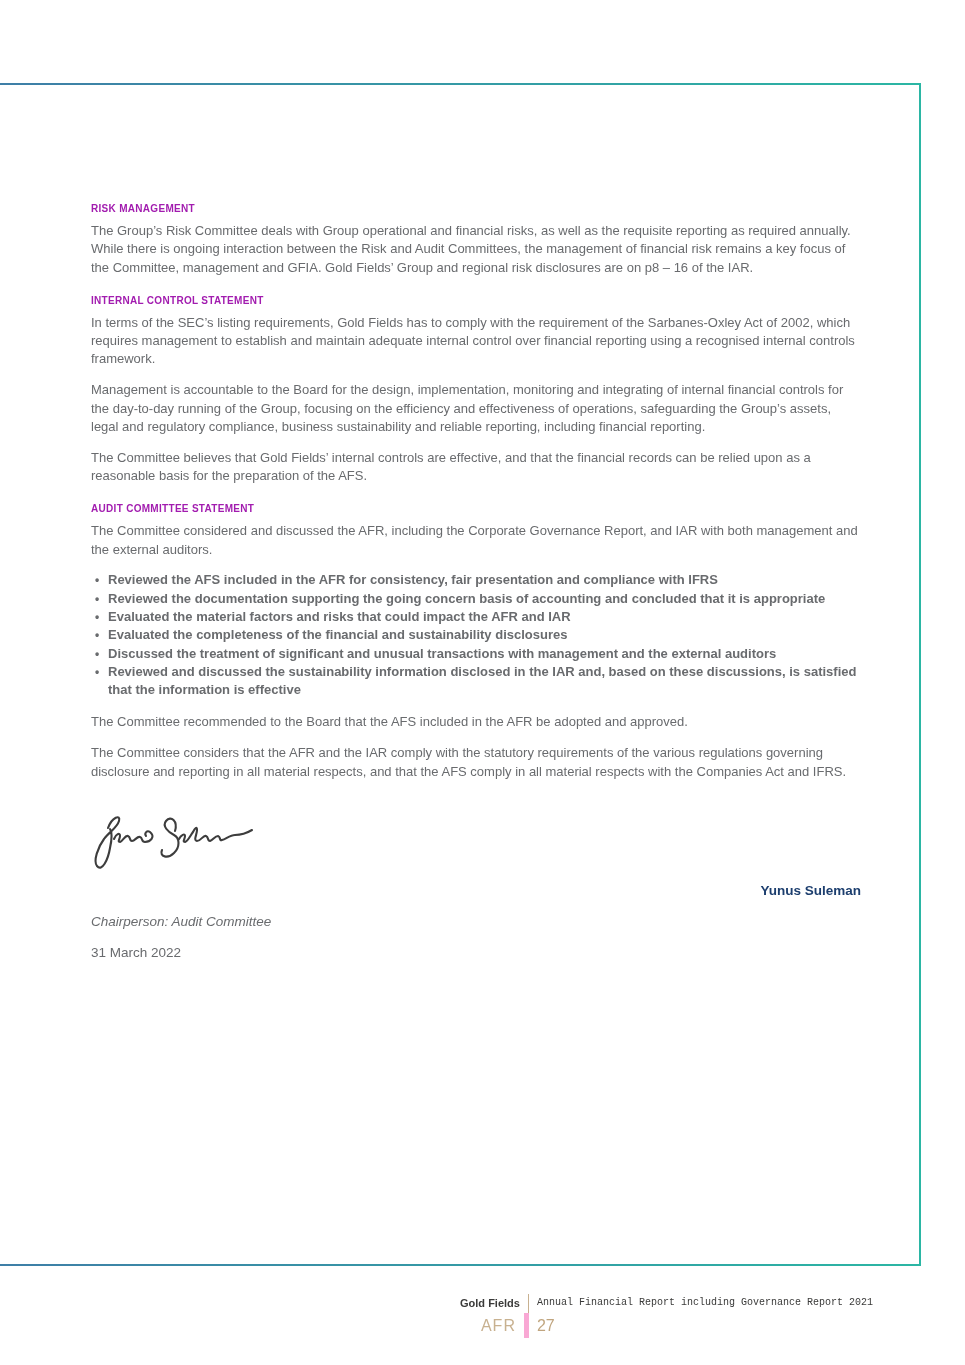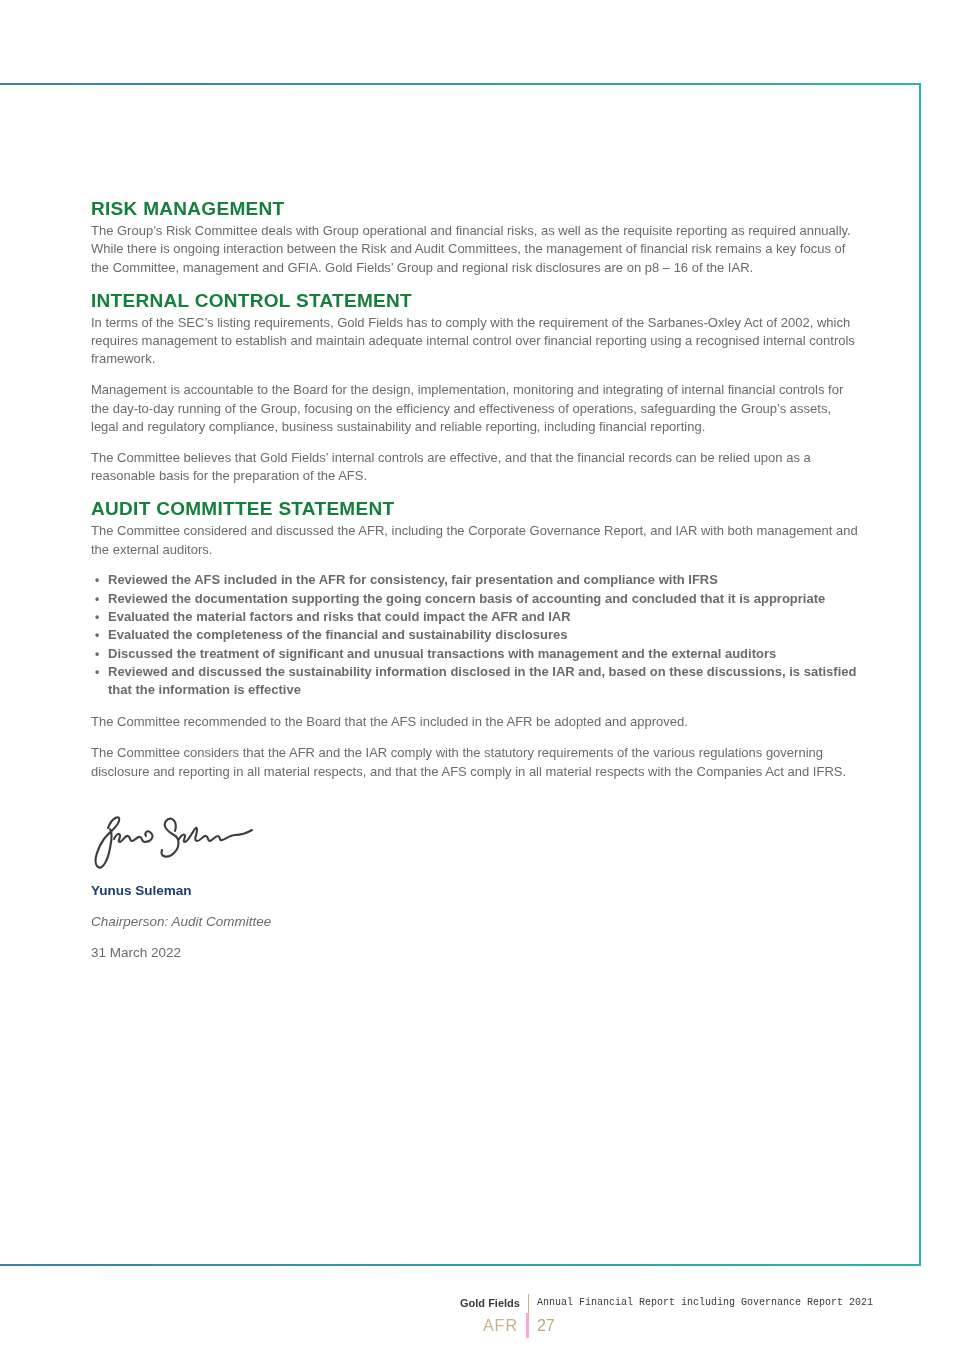--- a/index.html
+++ b/index.html
@@ -15,49 +15,49 @@
     border:2px solid;
     border-image:linear-gradient(to right,#3f7da7,#2bb6a4) 1;
     pointer-events:none;
   }
   .content{
     position:absolute;left:91px;top:199px;width:770px;
     color:#696b6e;font-size:13px;line-height:18.3px;
   }
   .content h2{
     margin:0 0 4px 0;
-    color:#15803d;font-size:19px;line-height:19px;
+    color:#a21caf;font-size:10px;line-height:19px;
     font-weight:bold;letter-spacing:.3px;
   }
   .content h2.spaced{margin-top:14px;}
   .content p{margin:0 0 12.5px 0;}
   .content p.intro{margin-bottom:3px;}
   ul.bullets{list-style:none;margin:0 0 14px 0;padding:0;font-weight:bold;}
   ul.bullets li{position:relative;padding-left:17px;}
   ul.bullets li::before{
     content:"\2022";position:absolute;left:4px;top:0;
     color:#696b6e;font-size:12px;
   }
   .sig-block{margin-top:23px;}
   .sig-svg{display:block;margin:0 0 8px -3px;}
-  .sig-name{color:#1c3e6e;font-weight:bold;font-size:13.5px;line-height:18px;margin:0;}
+  .sig-name{color:#1c3e6e;font-weight:bold;font-size:13.5px;line-height:18px;margin:0;text-align:right;}
   .sig-role{font-style:italic;font-size:13.5px;line-height:19px;margin:0;color:#696b6e;}
   .sig-date{font-size:13.5px;margin:9px 0 0 0;color:#696b6e;}
   .footer{
     position:absolute;top:1294px;right:92px;
     display:grid;grid-template-columns:auto auto;align-items:start;
   }
   .f-brand{
     font-size:11px;font-weight:bold;color:#3a3a39;text-align:right;
     padding:2px 8px 3px 0;border-right:1px solid #c8b190;line-height:14px;
   }
   .f-title{font-size:10px;color:#3a3a39;padding:2px 0 3px 8px;line-height:14px;font-family:Liberation Mono, monospace;}
   .f-afr{
     font-size:16px;color:#c8b190;text-align:right;letter-spacing:1px;
-    padding:3px 8px 2px 0;border-right:3px solid #f9a8d4;line-height:20px;
+    padding:3px 8px 2px 0;border-right:5px solid #f9a8d4;line-height:20px;
   }
   .f-page{font-size:16px;color:#c0a57f;padding:3px 0 2px 8px;line-height:20px;}
 </style>
 </head>
 <body>
 
 <div class="frame"></div>
 
 <div class="content">
 

